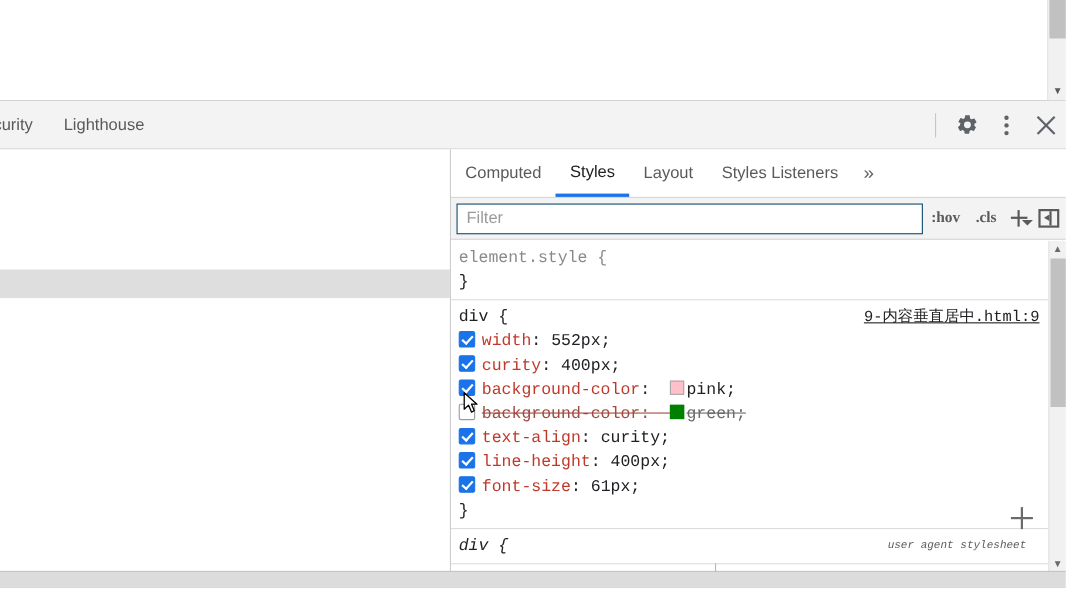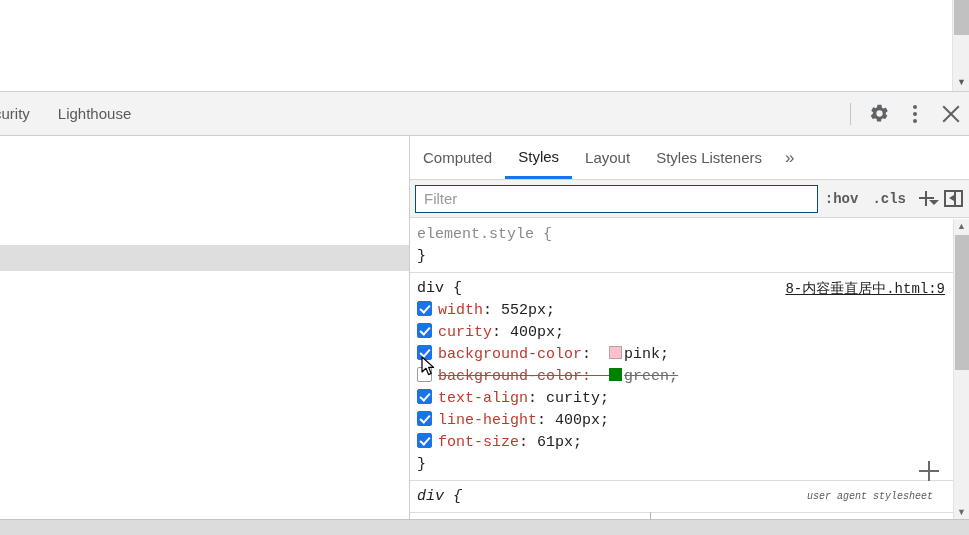--- a/index.html
+++ b/index.html
@@ -230,21 +230,21 @@
     box-sizing: border-box;
     display: flex;
     align-items: center;
     padding-left: 8px;
     font-size: 15px;
     color: #9a9a9a;
     font-family: "Liberation Sans", sans-serif;
     min-width: 0;
   }
   .filter-tool {
-    font-family: Liberation Mono, monospace;
+    font-family: Liberation Serif, serif;
     font-size: 14px;
     font-weight: bold;
     color: #5a5a5a;
     padding: 0 7px;
     white-space: nowrap;
     cursor: default;
   }
   .plus-tool {
     position: relative;
     width: 26px;
@@ -569,21 +569,21 @@
             <span class="sel-gray">element.style</span><span class="sel-gray">&nbsp;</span><span class="sel-gray">{</span>
           </div>
           <div class="rule-line">
             <span class="brace">}</span>
           </div>
         </div>
 
         <div class="rule-block">
           <div class="rule-line">
             <span class="sel-dark">div</span><span>&nbsp;</span><span class="brace">{</span>
-            <span class="origin-link">8-内容垂直居中.html:9</span>
+            <span class="origin-link">9-内容垂直居中.html:9</span>
           </div>
 
           <div class="rule-line prop">
             <span class="cb on"></span><span class="prop-name">width</span><span class="prop-val">:</span><span>&nbsp;</span><span class="prop-val">552px</span><span class="prop-val">;</span>
           </div>
 
           <div class="rule-line prop">
             <span class="cb on"></span><span class="prop-name">curity</span><span class="prop-val">:</span><span>&nbsp;</span><span class="prop-val">400px</span><span class="prop-val">;</span>
           </div>
 

